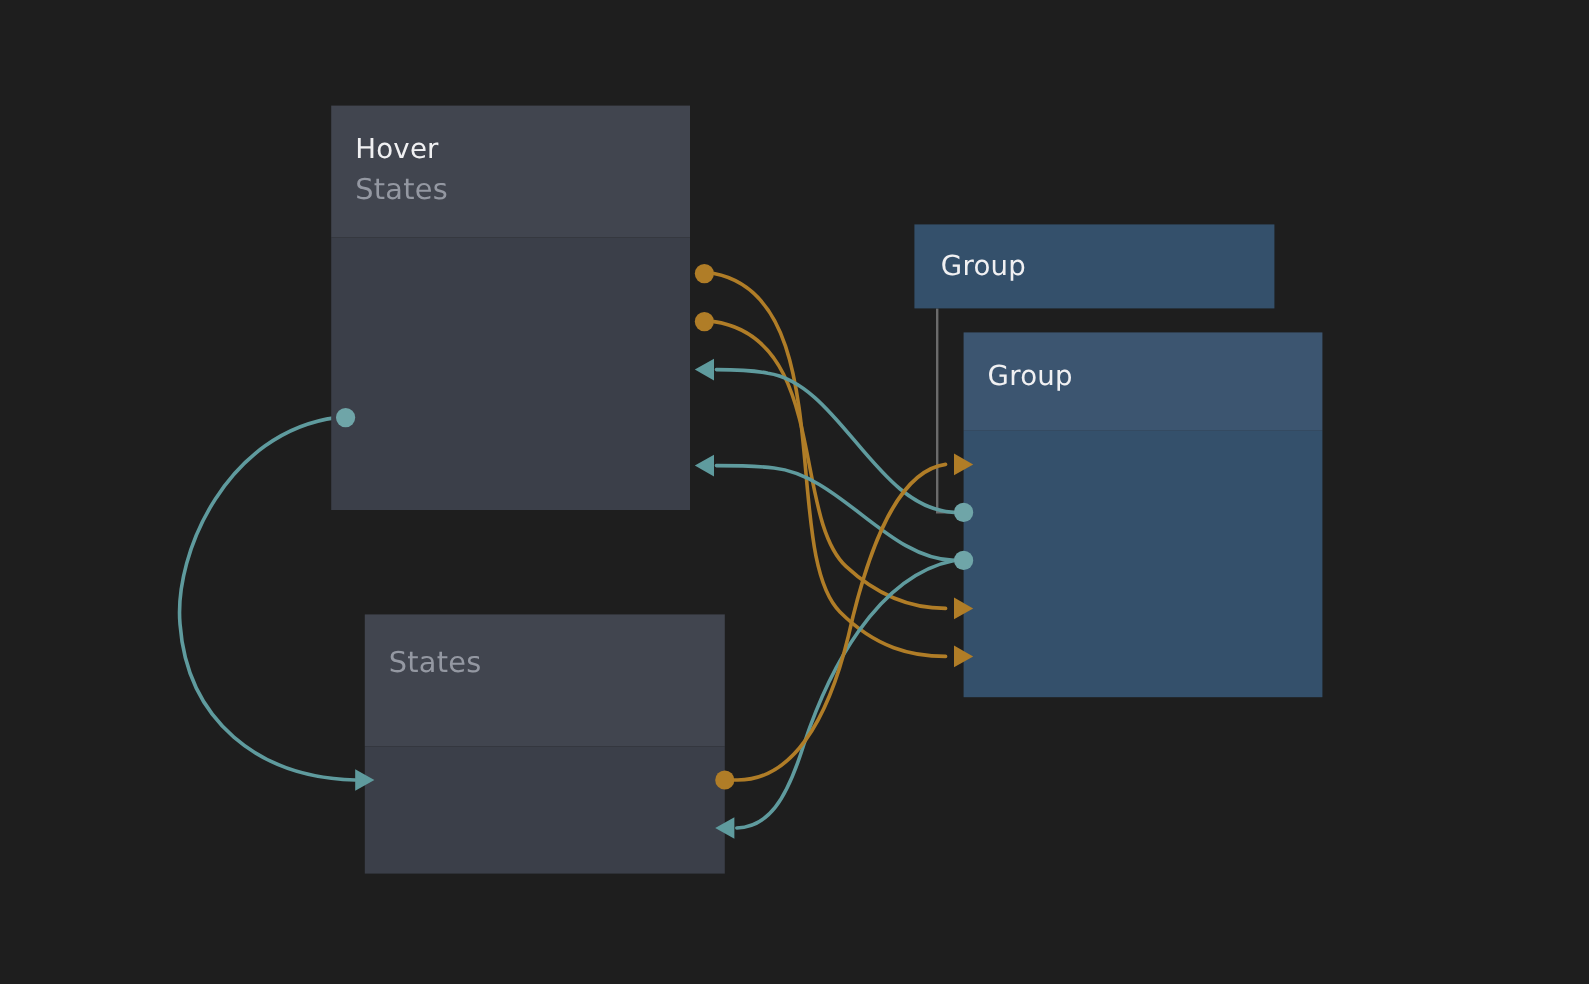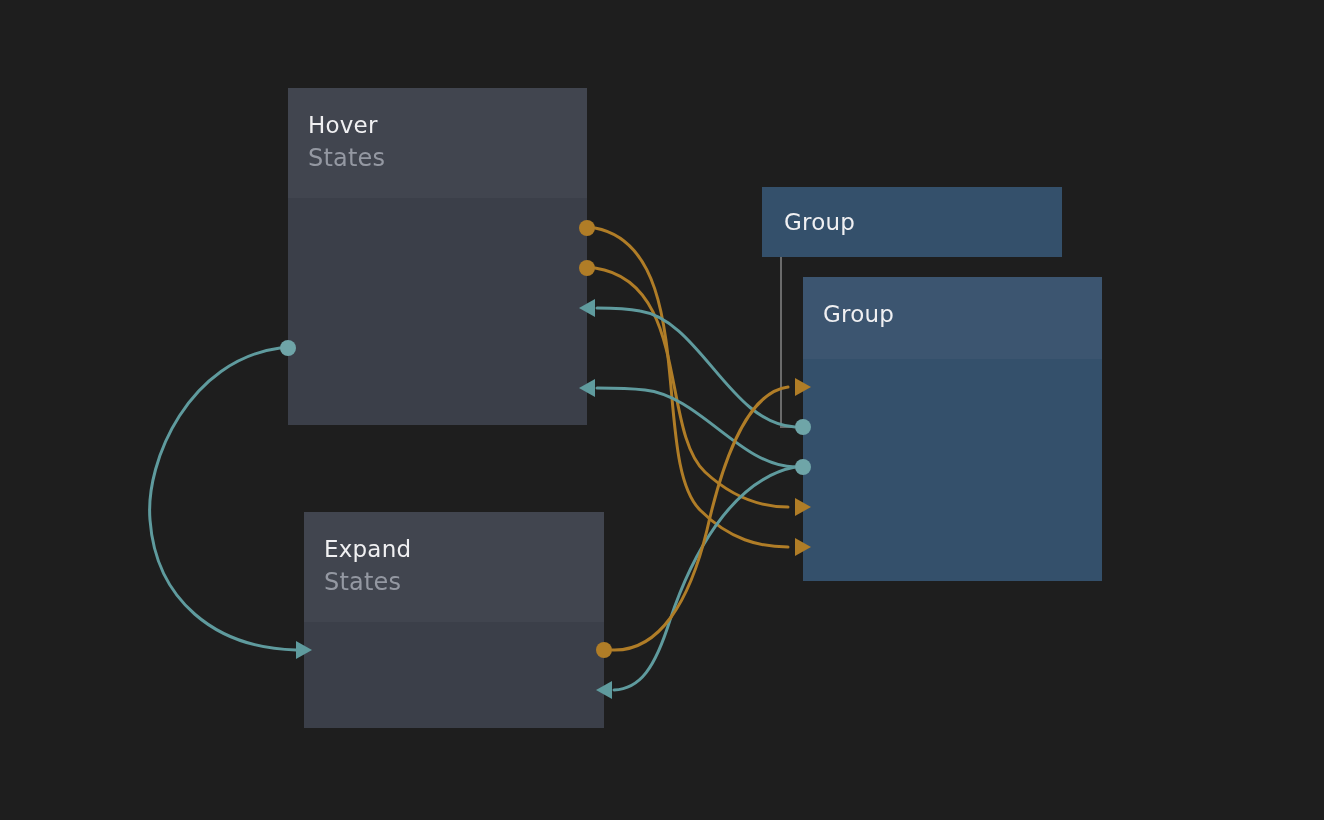--- a/index.html
+++ b/index.html
@@ -181,31 +181,30 @@
       <path d="M 795 467 C 740 466, 700 396, 645 390 C 628 388, 610 388, 597 388" fill="none" stroke="#5f9b9e" stroke-width="3" stroke-linecap="round"></path>
       <path d="M 795 467 C 730 480, 690 560, 670 620 C 655 668, 640 689, 614 690" fill="none" stroke="#5f9b9e" stroke-width="3" stroke-linecap="round"></path>
       <path d="M 612 650 C 660 652, 690 600, 707 530 C 725 450, 750 392, 788 387" fill="none" stroke="#b07d27" stroke-width="3" stroke-linecap="round"></path>
       <path d="M 280 348 C 190 360, 145 460, 150 520 C 156 600, 215 648, 296 650" fill="none" stroke="#5f9b9e" stroke-width="3" stroke-linecap="round"></path>
     </svg>
 
   <div class="group-banner" id="el-group-banner" style="left: 762px; top: 187px; width: 300px; height: 70px; background: rgb(52, 80, 107);">
     <div class="node-title">Group</div>
   </div>
 
-  <div class="node state" id="el-hover" style="left: 288px; top: 88px; width: 299px; height: 337px;">
+  <div class="node state" id="el-hover" style="left: 276px; top: 88px; width: 299px; height: 337px;">
     <div class="node-header" style="height: 110px; background: rgb(65, 69, 79);">
       <div class="node-title">Hover</div>
       <div class="node-subtitle">States</div>
     </div>
     <div class="node-body" style="height: 227px; background: rgb(59, 63, 73);"></div>
   </div>
 
   <div class="node state" id="el-expand" style="left: 304px; top: 512px; width: 300px; height: 216px;">
     <div class="node-header" style="height: 110px; background: rgb(65, 69, 79);">
-      <div class="node-title">Expand</div>
       <div class="node-subtitle">States</div>
     </div>
     <div class="node-body" style="height: 106px; background: rgb(59, 63, 73);"></div>
   </div>
 
   <div class="node group" id="el-group-node" style="left: 803px; top: 277px; width: 299px; height: 304px;">
     <div class="node-header" style="height: 82px; background: rgb(60, 85, 112);">
       <div class="node-title">Group</div>
     </div>
     <div class="node-body" style="height: 222px; background: rgb(52, 80, 107);"></div>

